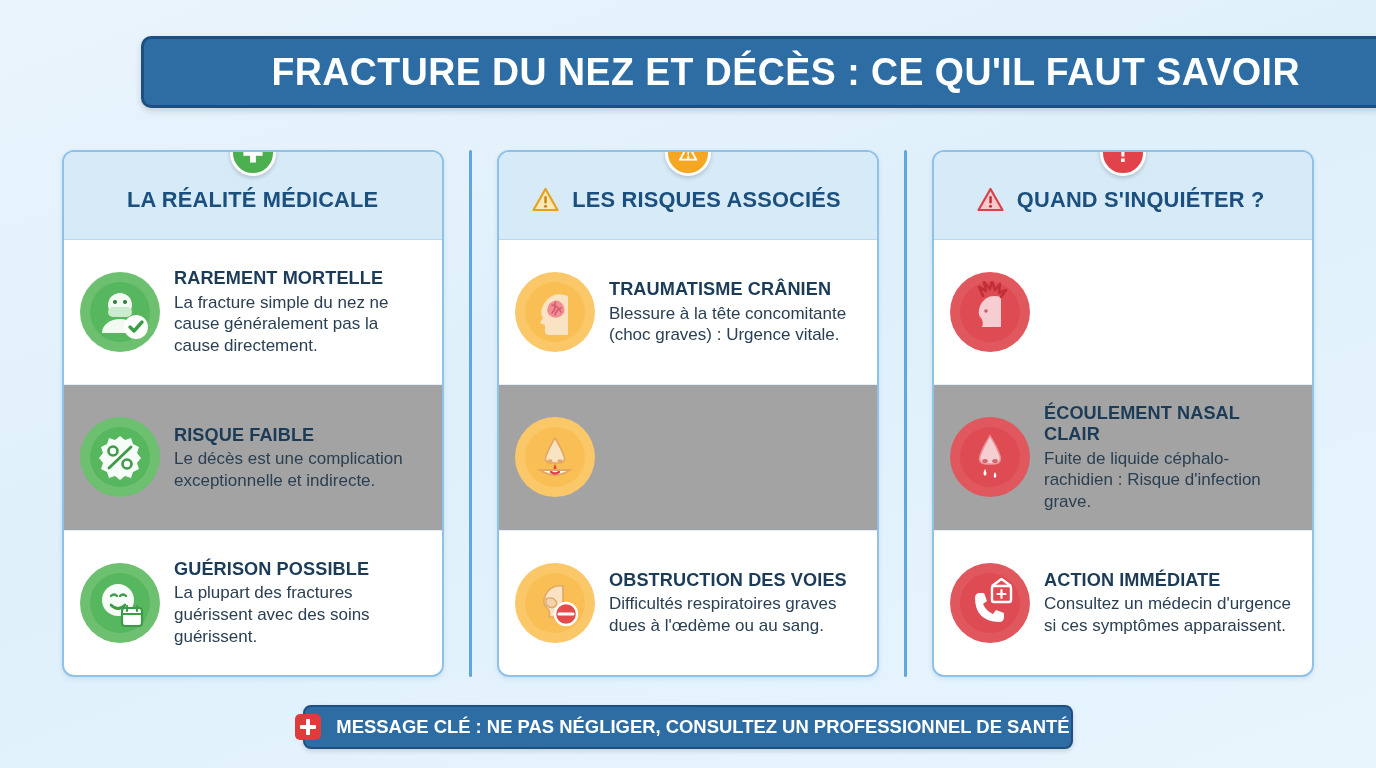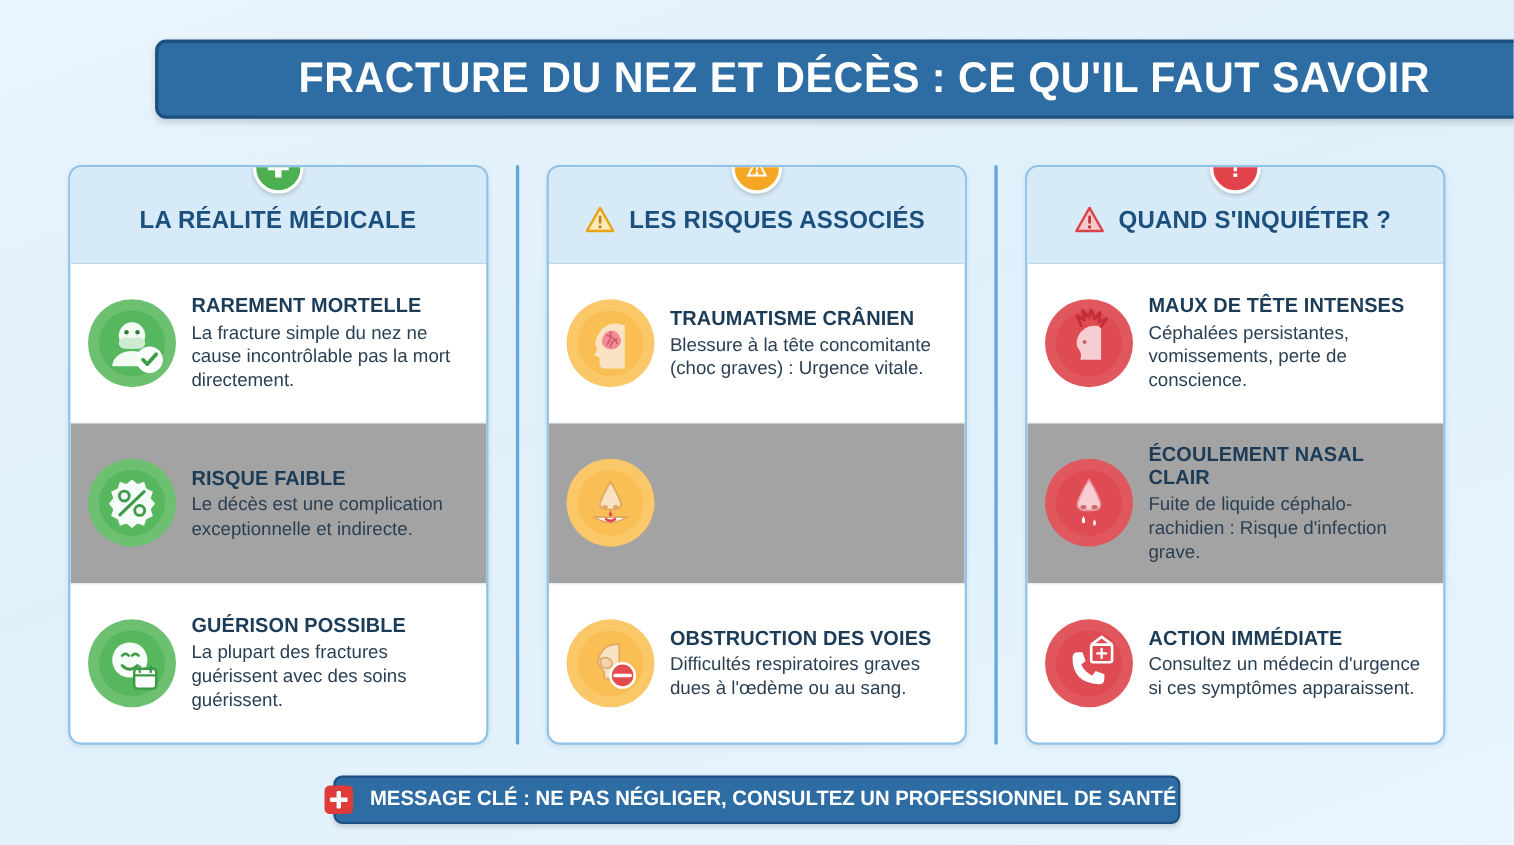--- a/index.html
+++ b/index.html
@@ -205,21 +205,21 @@
               <path d="M13 52 a18 14 0 0 1 36 0 z" fill="#ffffff" opacity="0.92"></path>
               <rect x="19" y="26" width="24" height="10" rx="5" fill="#cdeccf"></rect>
               <circle cx="26" cy="21" r="2" fill="#2f7a37"></circle>
               <circle cx="36" cy="21" r="2" fill="#2f7a37"></circle>
               <circle cx="47" cy="46" r="12" fill="#ffffff"></circle>
               <path d="M41 46 l4 4 l8 -9" stroke="#3a9e47" stroke-width="3.4" fill="none" stroke-linecap="round" stroke-linejoin="round"></path>
             </svg>
           </div>
           <div class="row-text">
             <div class="row-title">RAREMENT MORTELLE</div>
-            <div class="row-desc">La fracture simple du nez ne cause incontrôlable pas la mort directement.</div>
+            <div class="row-desc">La fracture simple du nez ne cause généralement pas la cause directement.</div>
           </div>
         </div>
 
         <div class="row alt">
           <div class="row-icon" style="background:#6cc070;">
             <svg width="62" height="62" viewBox="0 0 62 62">
               <circle cx="31" cy="31" r="30" fill="#57b75e"></circle>
               <path d="M31 10 l5 4 l6 -2 l2 6 l6 3 l-2 6 l4 5 l-4 5 l2 6 l-6 3 l-2 6 l-6 -2 l-5 4 l-5 -4 l-6 2 l-2 -6 l-6 -3 l2 -6 l-4 -5 l4 -5 l-2 -6 l6 -3 l2 -6 l6 2 z" fill="#ffffff" opacity="0.95"></path>
               <circle cx="24" cy="25" r="4.5" fill="none" stroke="#3e9a49" stroke-width="2.6"></circle>
               <circle cx="38" cy="38" r="4.5" fill="none" stroke="#3e9a49" stroke-width="2.6"></circle>
@@ -342,24 +342,20 @@
 
         <div class="row">
           <div class="row-icon" style="background:#e1575e;">
             <svg width="62" height="62" viewBox="0 0 62 62">
               <circle cx="31" cy="31" r="30" fill="#de4b53"></circle>
               <path d="M42 16 q-15 -4 -21 9 q-3 8 1 12 q3 4 1 9 l19 0 l0 -30 z" fill="#f6cdd0"></path>
               <path d="M24 15 l-4 -9 l7 4 l-2 -9 l6 7 l2 -8 l3 9 l5 -6 l-1 9 l7 -3 l-5 7" fill="none" stroke="#c22f36" stroke-width="2.6" stroke-linejoin="round" stroke-linecap="round"></path>
               <circle cx="27" cy="30" r="1.8" fill="#c9606a"></circle>
             </svg>
           </div>
-          <div class="row-text">
-            <div class="row-title">MAUX DE TÊTE INTENSES</div>
-            <div class="row-desc">Céphalées persistantes, vomissements, perte de conscience.</div>
-          </div>
         </div>
 
         <div class="row alt">
           <div class="row-icon" style="background:#e1575e;">
             <svg width="62" height="62" viewBox="0 0 62 62">
               <circle cx="31" cy="31" r="30" fill="#de4b53"></circle>
               <path d="M31 10 q-7 11 -10 20 q-2 7 5 8 l10 0 q7 -1 5 -8 q-3 -9 -10 -20 z" fill="#f6cdd0" stroke="#e8949a" stroke-width="1.5"></path>
               <ellipse cx="26" cy="35" rx="2.8" ry="2" fill="#d2676f"></ellipse>
               <ellipse cx="36" cy="35" rx="2.8" ry="2" fill="#d2676f"></ellipse>
               <path d="M26 43 q-3 5 0 7 q3 -2 0 -7z" fill="#ffffff"></path>

